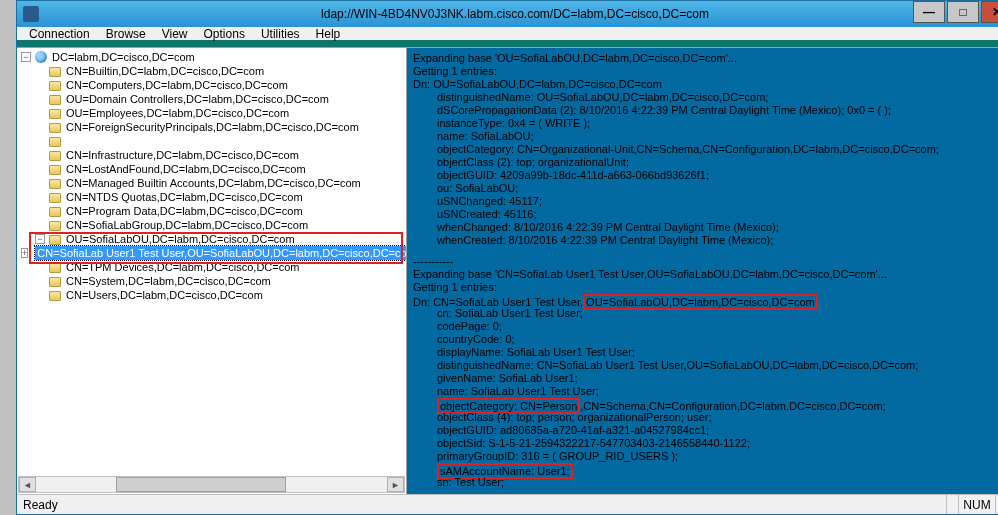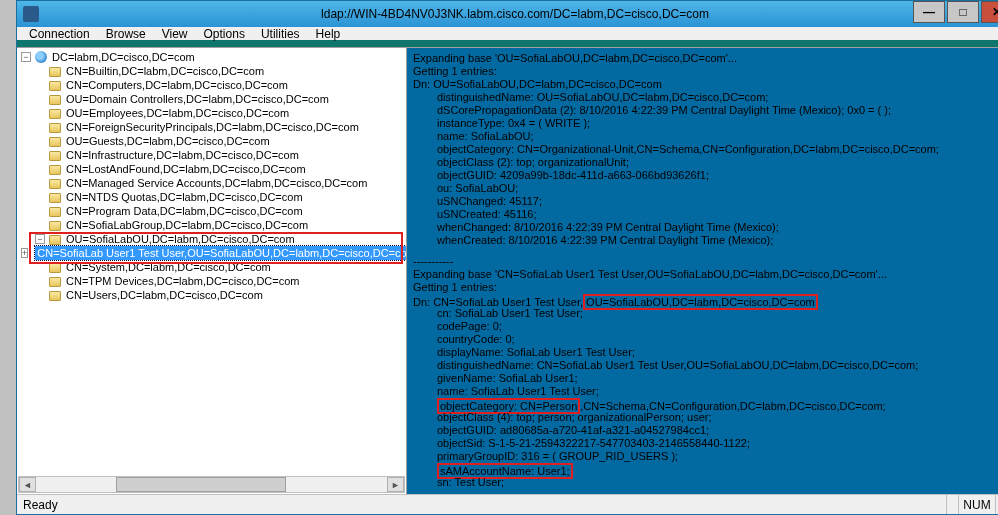--- a/index.html
+++ b/index.html
@@ -251,39 +251,38 @@
         <div class="tree-row">
             <span class="indent" style="width:14px"></span>
             <span class="twisty empty"></span>
             <span class="node-icon icon-folder"></span>
             <span class="node-label">CN=ForeignSecurityPrincipals,DC=labm,DC=cisco,DC=com</span>
           </div>
         <div class="tree-row">
             <span class="indent" style="width:14px"></span>
             <span class="twisty empty"></span>
             <span class="node-icon icon-folder"></span>
-            <span class="node-label">OU=Guests,DC=labm,DC=cisco,DC=com</span>
           </div>
         <div class="tree-row">
             <span class="indent" style="width:14px"></span>
             <span class="twisty empty"></span>
             <span class="node-icon icon-folder"></span>
             <span class="node-label">CN=Infrastructure,DC=labm,DC=cisco,DC=com</span>
           </div>
         <div class="tree-row">
             <span class="indent" style="width:14px"></span>
             <span class="twisty empty"></span>
             <span class="node-icon icon-folder"></span>
             <span class="node-label">CN=LostAndFound,DC=labm,DC=cisco,DC=com</span>
           </div>
         <div class="tree-row">
             <span class="indent" style="width:14px"></span>
             <span class="twisty empty"></span>
             <span class="node-icon icon-folder"></span>
-            <span class="node-label">CN=Managed Service Accounts,DC=labm,DC=cisco,DC=com</span>
+            <span class="node-label">CN=Managed Builtin Accounts,DC=labm,DC=cisco,DC=com</span>
           </div>
         <div class="tree-row">
             <span class="indent" style="width:14px"></span>
             <span class="twisty empty"></span>
             <span class="node-icon icon-folder"></span>
             <span class="node-label">CN=NTDS Quotas,DC=labm,DC=cisco,DC=com</span>
           </div>
         <div class="tree-row">
             <span class="indent" style="width:14px"></span>
             <span class="twisty empty"></span>
@@ -308,27 +307,27 @@
           <span class="indent" style="width:28px"></span>
           <span class="twisty">+</span>
           <span class="node-icon icon-user"></span>
           <span class="node-label selected">CN=SofiaLab User1 Test User,OU=SofiaLabOU,DC=labm,DC=cisco,DC=com</span>
         </div>
 
         <div class="tree-row">
             <span class="indent" style="width:14px"></span>
             <span class="twisty empty"></span>
             <span class="node-icon icon-folder"></span>
+            <span class="node-label">CN=TPM Devices,DC=labm,DC=cisco,DC=com</span>
+          </div>
+        <div class="tree-row">
+            <span class="indent" style="width:14px"></span>
+            <span class="twisty empty"></span>
+            <span class="node-icon icon-folder"></span>
             <span class="node-label">CN=System,DC=labm,DC=cisco,DC=com</span>
-          </div>
-        <div class="tree-row">
-            <span class="indent" style="width:14px"></span>
-            <span class="twisty empty"></span>
-            <span class="node-icon icon-folder"></span>
-            <span class="node-label">CN=TPM Devices,DC=labm,DC=cisco,DC=com</span>
           </div>
         <div class="tree-row">
             <span class="indent" style="width:14px"></span>
             <span class="twisty empty"></span>
             <span class="node-icon icon-folder"></span>
             <span class="node-label">CN=Users,DC=labm,DC=cisco,DC=com</span>
           </div>
 
       </div>
 

